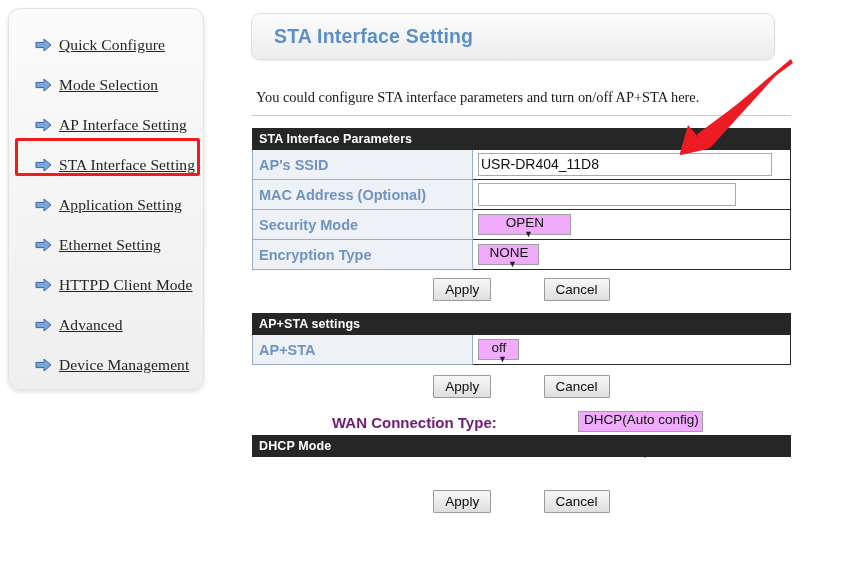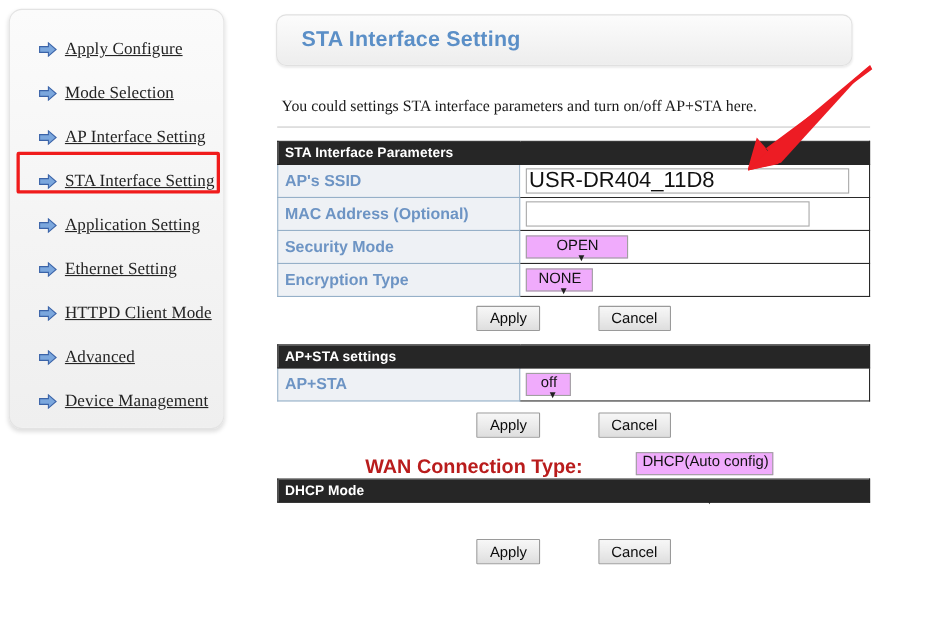--- a/index.html
+++ b/index.html
@@ -143,21 +143,21 @@
   .val-cell {
     border: 1px solid #2a2a2a;
     background: #ffffff;
     padding: 0 0 0 5px;
     height: 29px;
   }
 
   
   .txt {
     font-family: "Liberation Sans", sans-serif;
-    font-size: 20px;
+    font-size: 14px;
     color: #111;
     height: 19px;
     line-height: 19px;
     border: 1px solid #a9a9a9;
     background: #ffffff;
     padding: 1px 2px;
     box-sizing: content-box;
     vertical-align: middle;
   }
   .sel {
@@ -206,23 +206,23 @@
     position: absolute;
     left: 0;
     top: 411px;
     width: 539px;
     height: 24px;
   }
   #wan-label {
     position: absolute;
     left: 81px;
     top: 3px;
-    font-size: 18px;
+    font-size: 15px;
     font-weight: bold;
-    color: #b91c1c;
+    color: #701a75;
   }
   #wan-select {
     position: absolute;
     left: 327px;
     top: 0px;
     padding: 0 3px 0 5px;
     gap: 24px;
   }
 
   
@@ -237,21 +237,21 @@
 </style>
 </head>
 <body>
 
 <div id="sidebar">
 
   <div class="nav-item">
     <svg class="nav-arrow" viewBox="0 0 17 14">
       <path d="M1 4.4 H9 V1 L16 7 L9 13 V9.6 H1 Z" fill="#7ba7dd" stroke="#3a63a8" stroke-width="1"></path>
     </svg>
-    <span class="nav-label">Apply Configure</span>
+    <span class="nav-label">Quick Configure</span>
   </div>
 
   <div class="nav-item">
     <svg class="nav-arrow" viewBox="0 0 17 14">
       <path d="M1 4.4 H9 V1 L16 7 L9 13 V9.6 H1 Z" fill="#7ba7dd" stroke="#3a63a8" stroke-width="1"></path>
     </svg>
     <span class="nav-label">Mode Selection</span>
   </div>
 
   <div class="nav-item">
@@ -305,21 +305,21 @@
 
 </div>
 <div id="nav-highlight"></div>
 
 <div id="main">
 
   <div id="title-panel">
     <span id="page-title">STA Interface Setting</span>
   </div>
 
-  <div id="description">You could settings STA interface parameters and turn on/off AP+STA here.</div>
+  <div id="description">You could configure STA interface parameters and turn on/off AP+STA here.</div>
   <div id="desc-rule"></div>
 
   <table class="sect" style="top:128px; left:1px;">
     <tbody>
         <tr>
       <th class="sect-head" colspan="2">STA Interface Parameters</th>
     </tr>
     <tr>
       <td class="lbl-cell">AP's SSID</td>
       <td class="val-cell" style="position:relative;">

